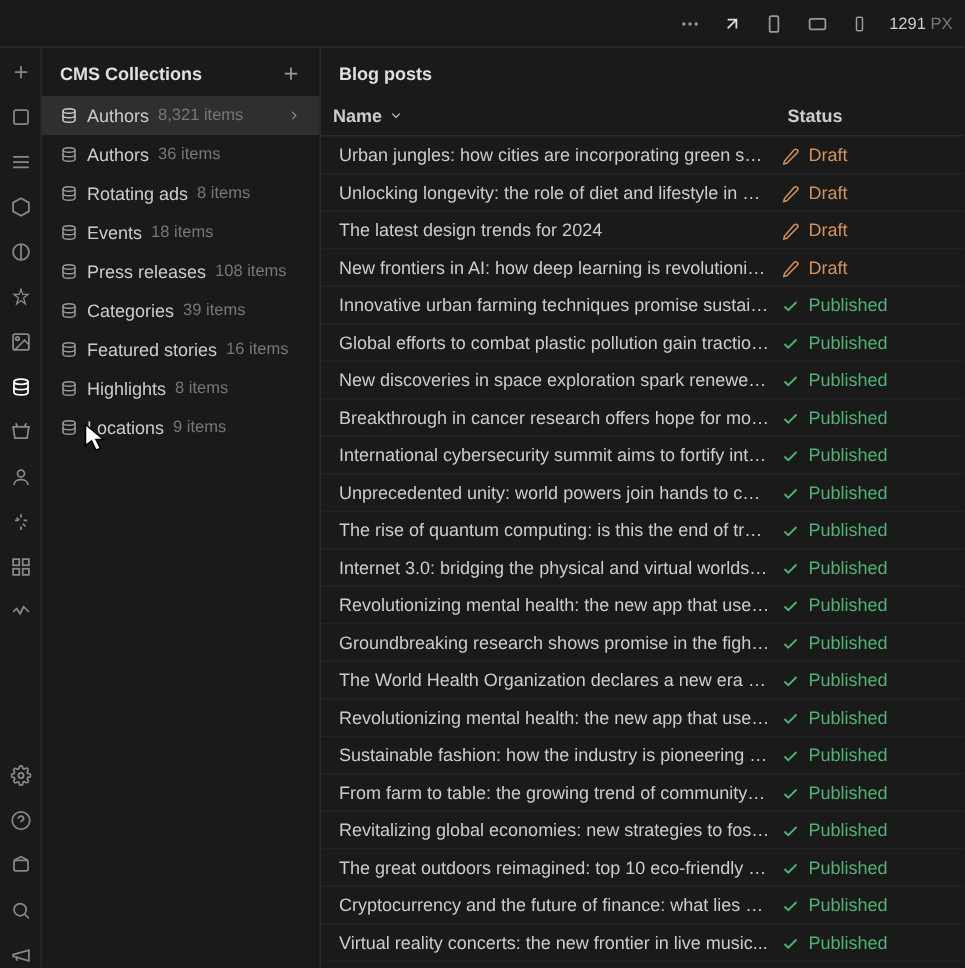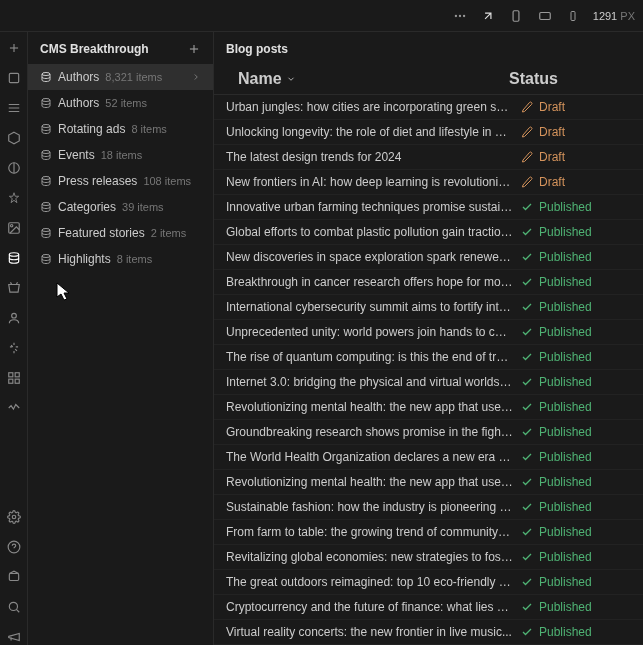--- a/index.html
+++ b/index.html
@@ -23,27 +23,27 @@
 .coll-list { display: flex; flex-direction: column; }
 .coll-item { display: flex; align-items: center; gap: 6px; padding: 6px 12px; cursor: pointer; color: #ccc; position: relative; }
 .coll-item.active { background: #2f2f2f; }
 .coll-item .db-ic { flex-shrink: 0; color: #999; }
 .coll-item.active .db-ic { color: #ccc; }
 .coll-name { font-size: 12px; }
 .coll-count { color: #777; font-size: 11px; }
 .coll-item .chev { margin-left: auto; color: #888; }
 .content { flex: 1; display: flex; flex-direction: column; overflow: hidden; }
 .content-hd { padding: 10px 12px 8px; font-size: 12px; font-weight: 600; color: #e0e0e0; }
-.tbl-hd { display: flex; padding: 6px 24px; border-bottom: 1px solid #2a2a2a; color: #ccc; font-size: 16px; font-weight: 600; align-items: flex-end; }
+.tbl-hd { display: flex; padding: 6px 8px; border-bottom: 1px solid #2a2a2a; color: #ccc; font-size: 12px; font-weight: 600; align-items: flex-end; }
 .col-name { flex: 1; display: flex; align-items: center; gap: 4px; }
 .col-status { width: 110px; }
 .tbl-body { flex: 1; overflow-y: auto; }
 .row { display: flex; align-items: center; padding: 5px 12px; border-bottom: 1px solid #222; min-height: 24px; }
 .r-name { flex: 1; font-size: 12px; color: #ccc; white-space: nowrap; overflow: hidden; text-overflow: ellipsis; padding-right: 8px; }
-.r-status { width: 110px; display: flex; align-items: center; gap: 6px; font-size: 12px; }
+.r-status { width: 110px; display: flex; align-items: flex-end; gap: 6px; font-size: 12px; }
 .s-draft { color: #d4935c; }
 .s-published { color: #4fb374; }
 .cursor-ptr { position: absolute; left: 56px; top: 282px; pointer-events: none; }
 svg { display: block; }
 </style>
 </head>
 <body>
 
 <div class="top-bar">
   <div class="top-right">
@@ -183,21 +183,21 @@
     <span class="ric">
         <svg width="14" height="14" viewBox="0 0 24 24" fill="none" stroke="currentColor" stroke-width="2">
           <path d="M3 11l18-5v12L3 13z"></path>
           <path d="M7 13v5"></path>
         </svg>
       </span>
   </div>
 
   <div class="sidebar">
     <div class="sidebar-hd">
-      <h3>CMS Breakthrough</h3>
+      <h3>CMS Collections</h3>
       <span class="add-btn">
           <svg width="14" height="14" viewBox="0 0 24 24" fill="none" stroke="currentColor" stroke-width="2">
             <line x1="12" y1="5" x2="12" y2="19"></line>
             <line x1="5" y1="12" x2="19" y2="12"></line>
           </svg>
         </span>
     </div>
     <div class="coll-list" id="coll-list">
         <div class="coll-item active">
           <span class="db-ic">
@@ -217,21 +217,21 @@
         </div>
         <div class="coll-item">
           <span class="db-ic">
             <svg width="12" height="12" viewBox="0 0 24 24" fill="none" stroke="currentColor" stroke-width="2">
               <ellipse cx="12" cy="6" rx="8" ry="3"></ellipse>
               <path d="M4 6v12c0 1.7 3.6 3 8 3s8-1.3 8-3V6"></path>
               <path d="M4 12c0 1.7 3.6 3 8 3s8-1.3 8-3"></path>
             </svg>
           </span>
           <span class="coll-name">Authors</span> 
-          <span class="coll-count">52 items</span>
+          <span class="coll-count">36 items</span>
         </div>
         <div class="coll-item">
           <span class="db-ic">
             <svg width="12" height="12" viewBox="0 0 24 24" fill="none" stroke="currentColor" stroke-width="2">
               <ellipse cx="12" cy="6" rx="8" ry="3"></ellipse>
               <path d="M4 6v12c0 1.7 3.6 3 8 3s8-1.3 8-3V6"></path>
               <path d="M4 12c0 1.7 3.6 3 8 3s8-1.3 8-3"></path>
             </svg>
           </span>
           <span class="coll-name">Rotating ads</span> 
@@ -272,32 +272,43 @@
         </div>
         <div class="coll-item">
           <span class="db-ic">
             <svg width="12" height="12" viewBox="0 0 24 24" fill="none" stroke="currentColor" stroke-width="2">
               <ellipse cx="12" cy="6" rx="8" ry="3"></ellipse>
               <path d="M4 6v12c0 1.7 3.6 3 8 3s8-1.3 8-3V6"></path>
               <path d="M4 12c0 1.7 3.6 3 8 3s8-1.3 8-3"></path>
             </svg>
           </span>
           <span class="coll-name">Featured stories</span> 
-          <span class="coll-count">2 items</span>
+          <span class="coll-count">16 items</span>
         </div>
         <div class="coll-item">
           <span class="db-ic">
             <svg width="12" height="12" viewBox="0 0 24 24" fill="none" stroke="currentColor" stroke-width="2">
               <ellipse cx="12" cy="6" rx="8" ry="3"></ellipse>
               <path d="M4 6v12c0 1.7 3.6 3 8 3s8-1.3 8-3V6"></path>
               <path d="M4 12c0 1.7 3.6 3 8 3s8-1.3 8-3"></path>
             </svg>
           </span>
           <span class="coll-name">Highlights</span> 
           <span class="coll-count">8 items</span>
+        </div>
+        <div class="coll-item">
+          <span class="db-ic">
+            <svg width="12" height="12" viewBox="0 0 24 24" fill="none" stroke="currentColor" stroke-width="2">
+              <ellipse cx="12" cy="6" rx="8" ry="3"></ellipse>
+              <path d="M4 6v12c0 1.7 3.6 3 8 3s8-1.3 8-3V6"></path>
+              <path d="M4 12c0 1.7 3.6 3 8 3s8-1.3 8-3"></path>
+            </svg>
+          </span>
+          <span class="coll-name">Locations</span> 
+          <span class="coll-count">9 items</span>
         </div>
       </div>
   </div>
 
   <div class="content">
     <div class="content-hd">Blog posts</div>
     <div class="tbl-hd">
       <div class="col-name">
         <span>Name</span>
         <svg width="10" height="10" viewBox="0 0 24 24" fill="none" stroke="#ccc" stroke-width="2">

